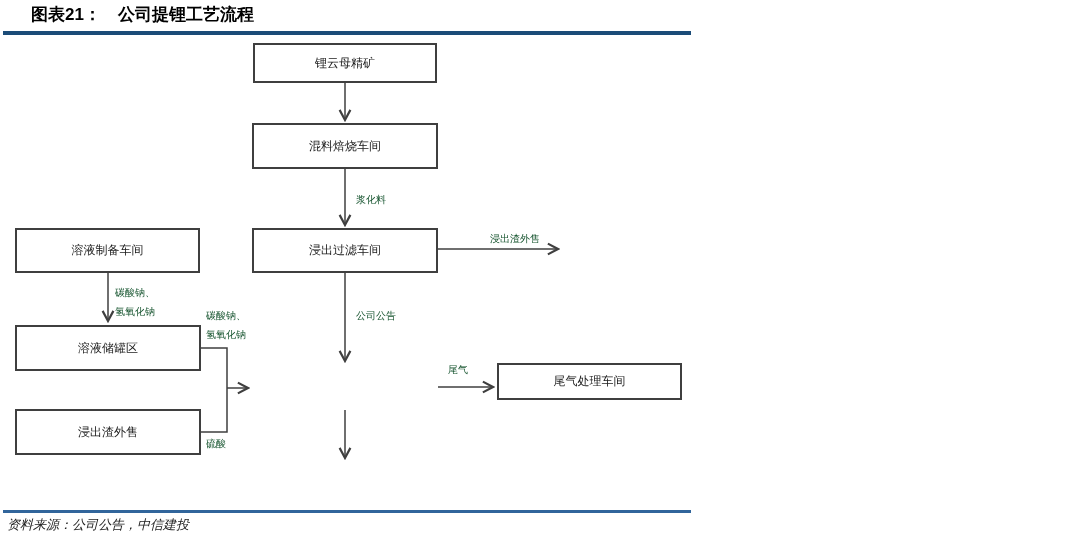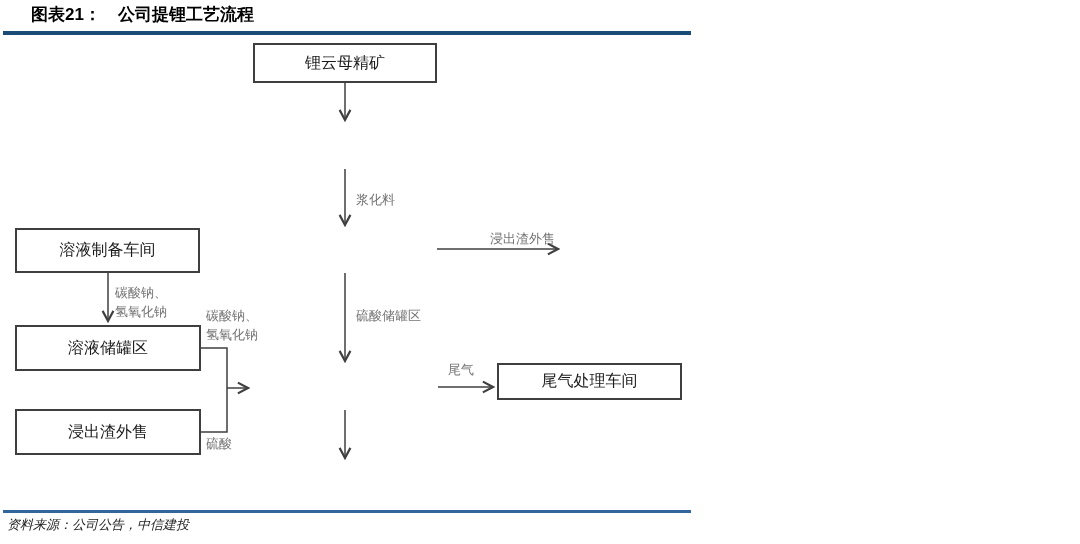--- a/index.html
+++ b/index.html
@@ -22,25 +22,25 @@
   .connectors { position:absolute; left:0; top:0; width:1080px; height:544px; }
   .connectors line, .connectors path.edge {
     stroke:var(--connector,#3F3F3F); stroke-width:1.5; fill:none;
   }
   .connectors marker path { stroke:var(--connector,#3F3F3F); fill:none; }
 
   .node {
     position:absolute; background:#fff;
     border:2px solid #3F3F3F;
     display:flex; align-items:center; justify-content:center;
-    font-size:16px; color:#1a1a1a;text-align:center;
+    font-size:12px; color:#1a1a1a;text-align:center;
   }
 
   .flabel {
-    position:absolute; font-size:13px; line-height:19px; color:#737373; white-space:nowrap;
+    position:absolute; font-size:10px; line-height:19px; color:#14532d; white-space:nowrap;
   }
   .flabel span { display:block; }
 
   .source {
     position:absolute; left:7px; top:516px;
     font-size:13px; font-style:italic; color:#222;
     font-family:"Liberation Serif","DejaVu Serif",serif;
   }
 </style>
 </head>
@@ -62,28 +62,30 @@
     <line x1="345" y1="273" x2="345" y2="361" marker-end="url(#arrow)"></line>
     <line x1="345" y1="410" x2="345" y2="458" marker-end="url(#arrow)"></line>
     <line x1="437" y1="249" x2="558" y2="249" marker-end="url(#arrow)"></line>
     <line x1="438" y1="387" x2="493" y2="387" marker-end="url(#arrow)"></line>
     <line x1="108" y1="273" x2="108" y2="321" marker-end="url(#arrow)"></line>
     <path class="edge" d="M201,348 L227,348 L227,432 L201,432"></path>
     <line x1="227" y1="388" x2="248" y2="388" marker-end="url(#arrow)"></line>
   </svg>
 
   <div class="node" style="left:253px;top:43px;width:184px;height:40px">锂云母精矿</div>
+  <div class="node" style="left:252px;top:123px;width:186px;height:46px">混料焙烧车间</div>
+  <div class="node" style="left:252px;top:228px;width:186px;height:45px">浸出过滤车间</div>
   <div class="node" style="left:15px;top:228px;width:185px;height:45px">溶液制备车间</div>
   <div class="node" style="left:15px;top:325px;width:186px;height:46px">溶液储罐区</div>
   <div class="node" style="left:15px;top:409px;width:186px;height:46px">浸出渣外售</div>
   <div class="node" style="left:497px;top:363px;width:185px;height:37px">尾气处理车间</div>
 
   <div class="flabel" style="left:356px;top:190px">浆化料</div>
   <div class="flabel" style="left:490px;top:229px">浸出渣外售</div>
-  <div class="flabel" style="left:356px;top:306px">硫酸储罐区</div>
+  <div class="flabel" style="left:356px;top:306px">公司公告</div>
   <div class="flabel" style="left:115px;top:283px">
     <span>碳酸钠、</span>
     <span>氢氧化钠</span>
   </div>
   <div class="flabel" style="left:206px;top:306px">
     <span>碳酸钠、</span>
     <span>氢氧化钠</span>
   </div>
   <div class="flabel" style="left:206px;top:434px">硫酸</div>
   <div class="flabel" style="left:448px;top:360px">尾气</div>

